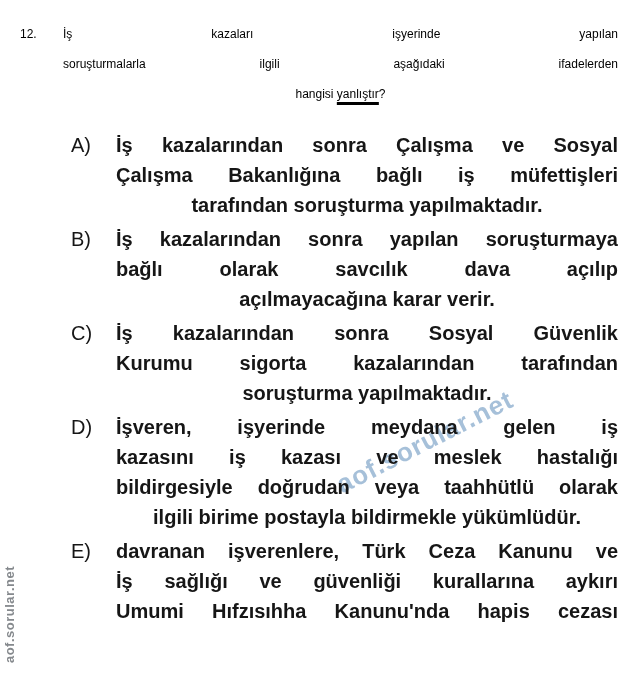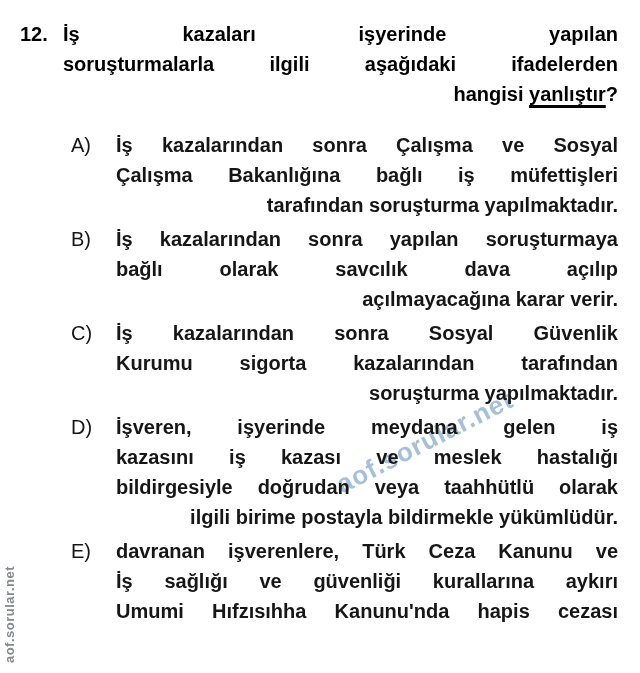--- a/index.html
+++ b/index.html
@@ -9,41 +9,41 @@
     font-family: "Liberation Sans", sans-serif;
     position: relative;
     overflow: hidden;
   }
   .content { position: relative; z-index: 1; }
 
   
   .question {
     display: flex;
     padding: 19px 22px 0 20px;
-    font-weight: bold;
-    font-size: 20px;
+    font-weight: normal;
+    font-size: 12px;
     line-height: 30px;
     color: #000000;
   }
   .q-number { width: 43px; flex: none; }
   .q-body { flex: 1; }
 
   
   .options {
     padding: 21px 22px 0 71px;
     font-size: 20px;
     line-height: 30px;
     color: #161616;
   }
   .option { display: flex; margin-bottom: 4px; }
   .opt-letter { width: 45px; flex: none; }
   .opt-body { flex: 1; font-weight: bold; }
 
   
-  .tline { text-align: right; }
+  .tline { text-align: center; }
   .tline.fill { text-align: justify; text-align-last: justify; }
 
   .uline {
     text-decoration: underline;
     text-decoration-thickness: 2.5px;
     text-underline-offset: 4px;
   }
 
   
   .wm-vertical {

